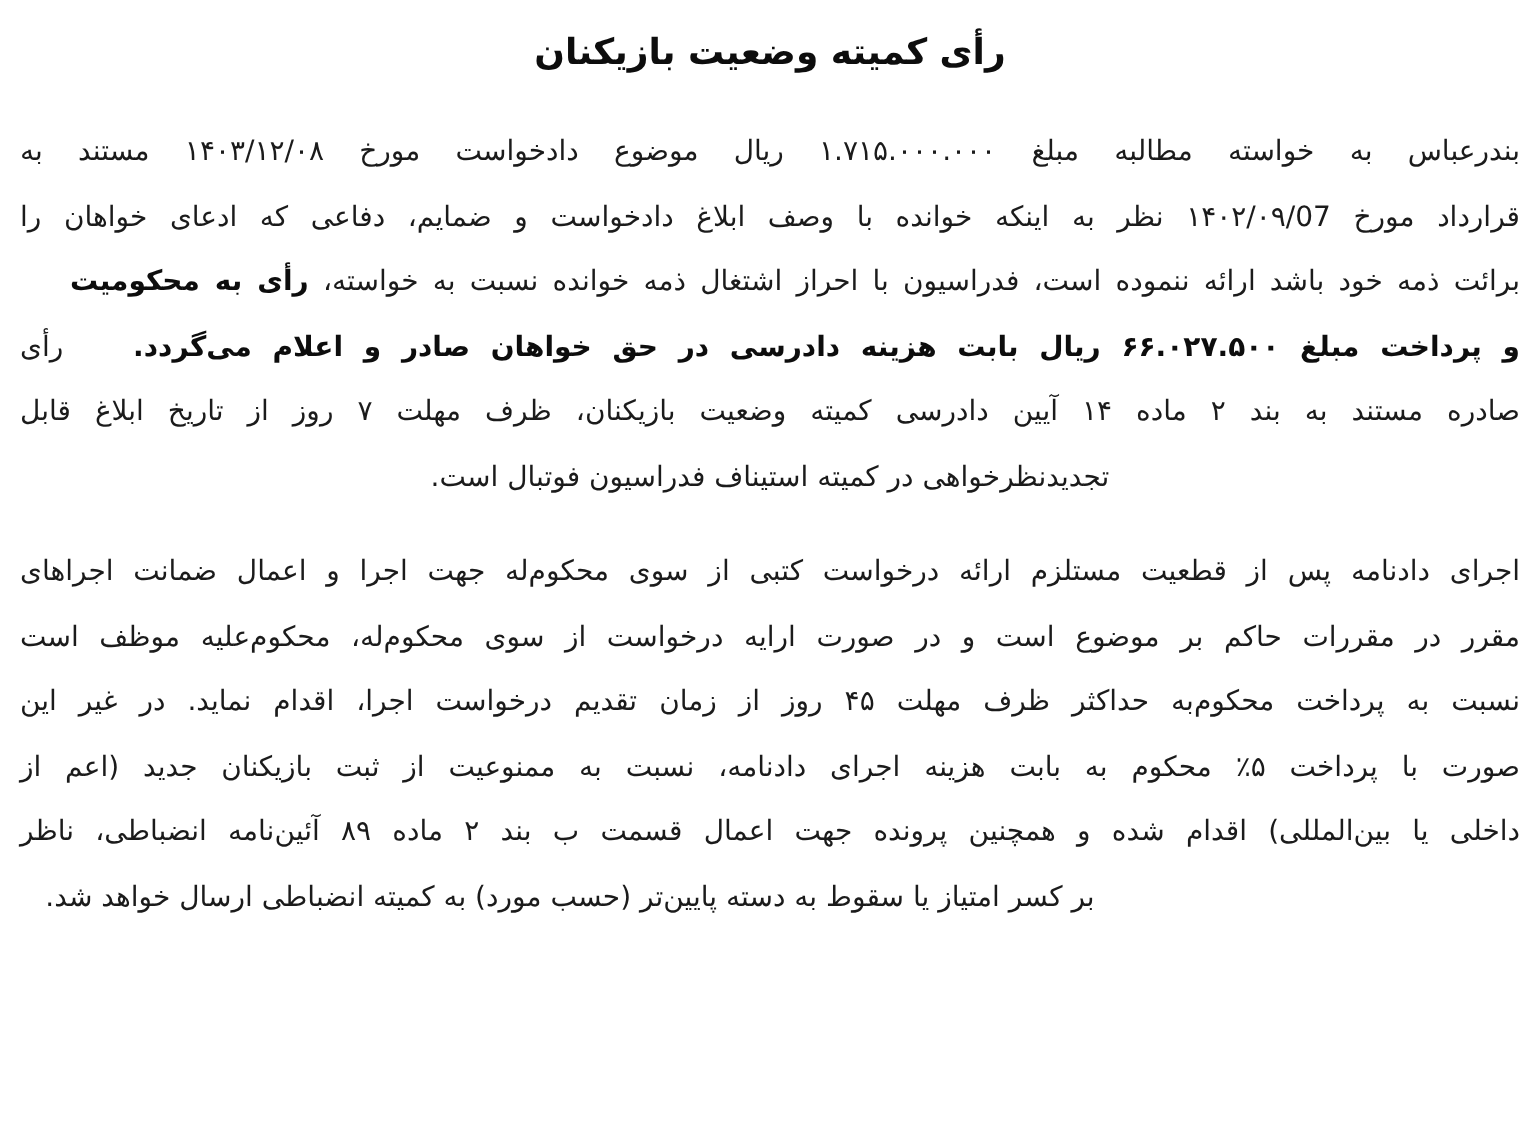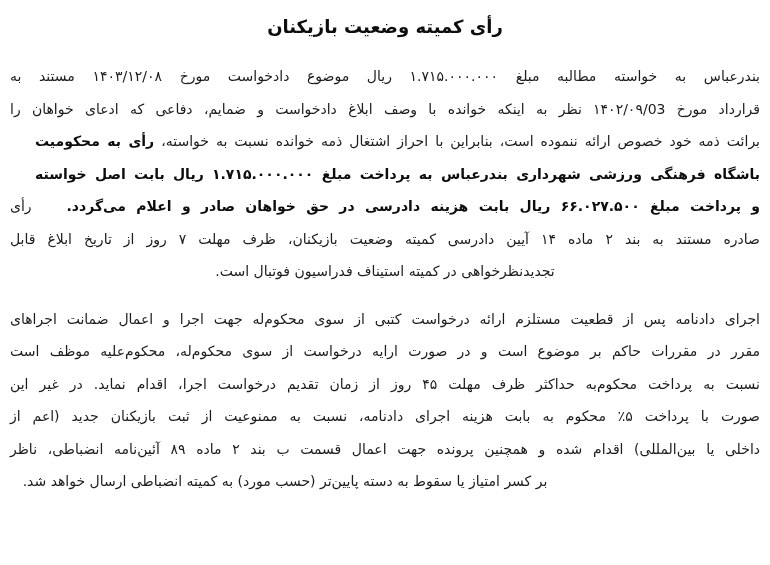--- a/index.html
+++ b/index.html
@@ -60,28 +60,25 @@
 
 <div class="page">
 
   <h1 class="doc-title">رأی کمیته وضعیت بازیکنان</h1>
 
   <div class="para">
     <div class="line">
       <span>بندرعباس به خواسته مطالبه مبلغ ۱.۷۱۵.۰۰۰.۰۰۰ ریال موضوع دادخواست مورخ ۱۴۰۳/۱۲/۰۸ مستند به</span>
     </div>
     <div class="line">
-      <span>قرارداد مورخ ۱۴۰۲/۰۹/03 نظر به اینکه خوانده با وصف ابلاغ دادخواست و ضمایم، دفاعی که ادعای خواهان را</span>
+      <span>قرارداد مورخ ۱۴۰۲/۰۹/07 نظر به اینکه خوانده با وصف ابلاغ دادخواست و ضمایم، دفاعی که ادعای خواهان را</span>
     </div>
     <div class="line">
-      <span>برائت ذمه خود خصوص ارائه ننموده است، بنابراین با احراز اشتغال ذمه خوانده نسبت به خواسته،</span>
+      <span>برائت ذمه خود باشد ارائه ننموده است، فدراسیون با احراز اشتغال ذمه خوانده نسبت به خواسته،</span>
       <span class="b">رأی به محکومیت</span>
-    </div>
-    <div class="line">
-      <span class="b">باشگاه فرهنگی ورزشی شهرداری بندرعباس به پرداخت مبلغ ۱.۷۱۵.۰۰۰.۰۰۰ ریال بابت اصل خواسته</span>
     </div>
     <div class="line">
       <span class="b">و پرداخت مبلغ ۶۶.۰۲۷.۵۰۰ ریال بابت هزینه دادرسی در حق خواهان صادر و اعلام می‌گردد.</span>
       <span>رأی</span>
     </div>
     <div class="line">
       <span>صادره مستند به بند ۲ ماده ۱۴ آیین دادرسی کمیته وضعیت بازیکنان، ظرف مهلت ۷ روز از تاریخ ابلاغ قابل</span>
     </div>
     <div class="line c">
       <span>تجدیدنظرخواهی در کمیته استیناف فدراسیون فوتبال است.</span>

